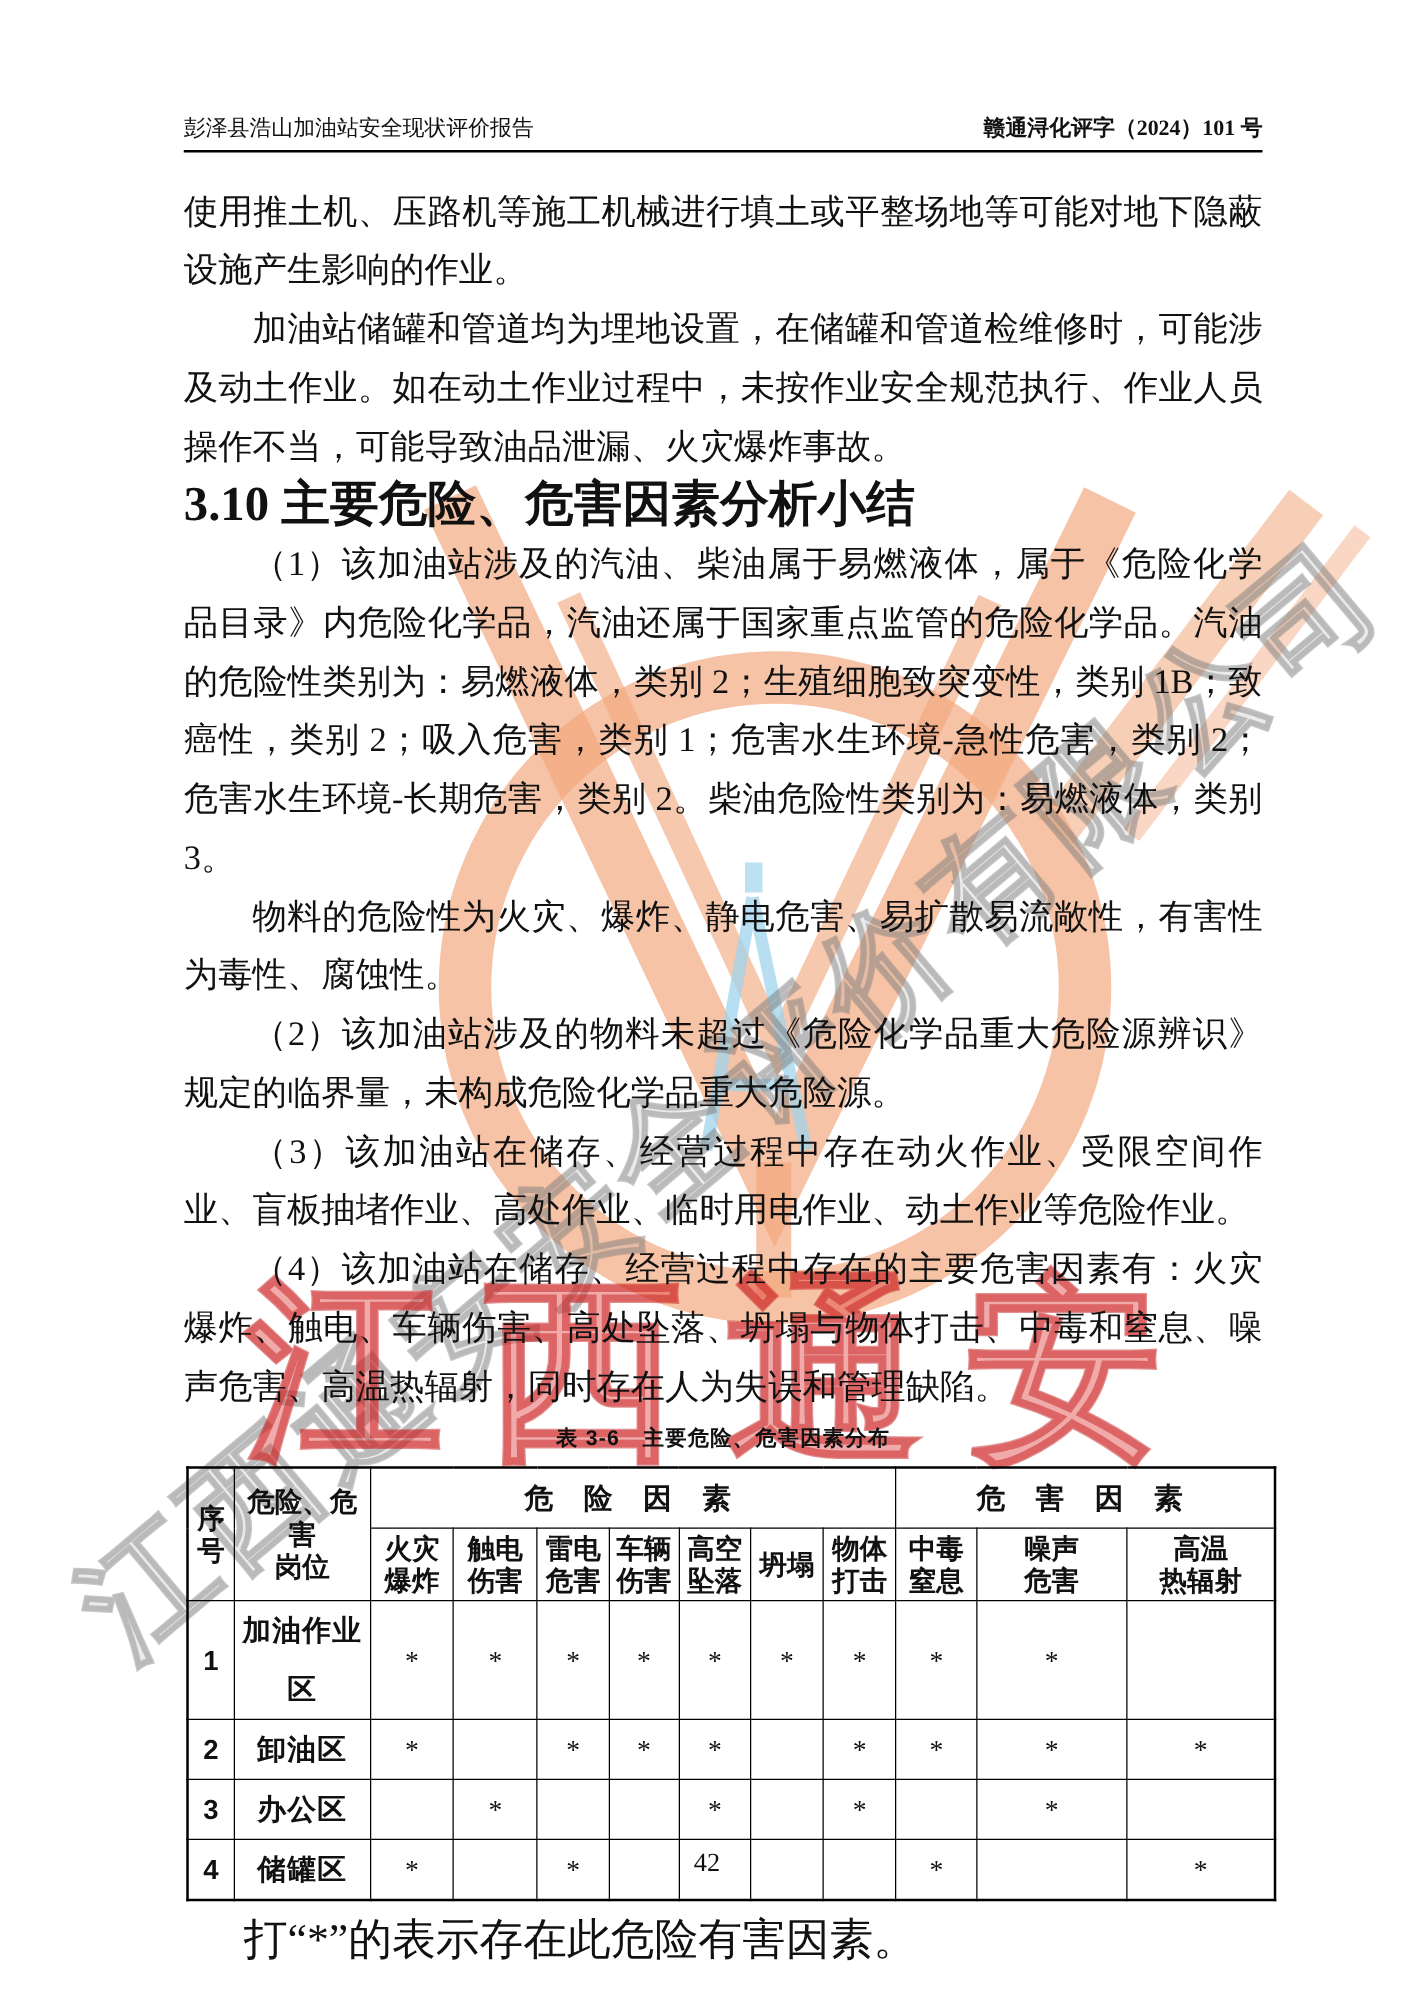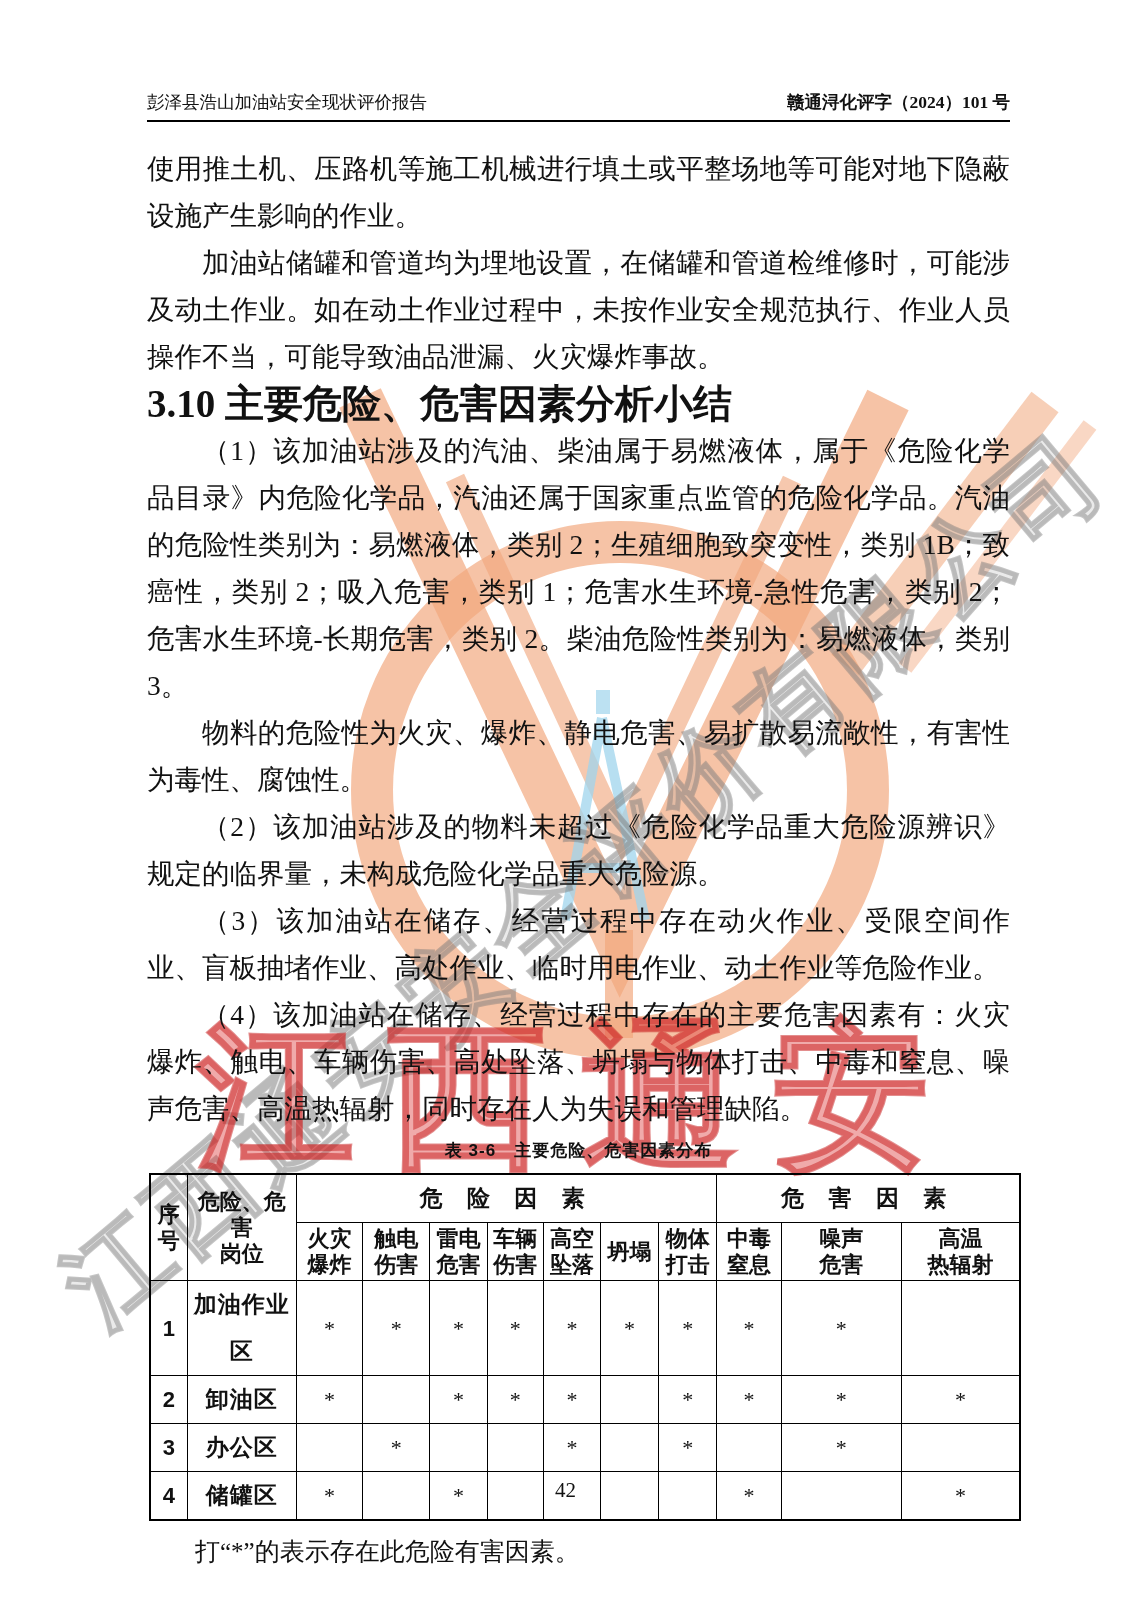--- a/index.html
+++ b/index.html
@@ -123,21 +123,21 @@
     line-height: 26px;
     font-weight: bold;
     white-space: pre-line;
   }
   td.num   { height: 31px; font-size: 22px; font-weight: bold; }
   td.area  { font-size: 23px; font-weight: bold; letter-spacing: 1px; }
   td.mark  { font-size: 22px; font-weight: normal; font-family: "Liberation Serif", serif; }
 
   .note {
     margin-top: 14px;
-    font-size: 25px;
+    font-size: 35px;
     line-height: 34px;
     padding-left: 48px;
     text-align: left;
   }
 
   .page-number {
     position: absolute;
     left: 0; top: 1462px;
     width: 100%;
     text-align: center;

